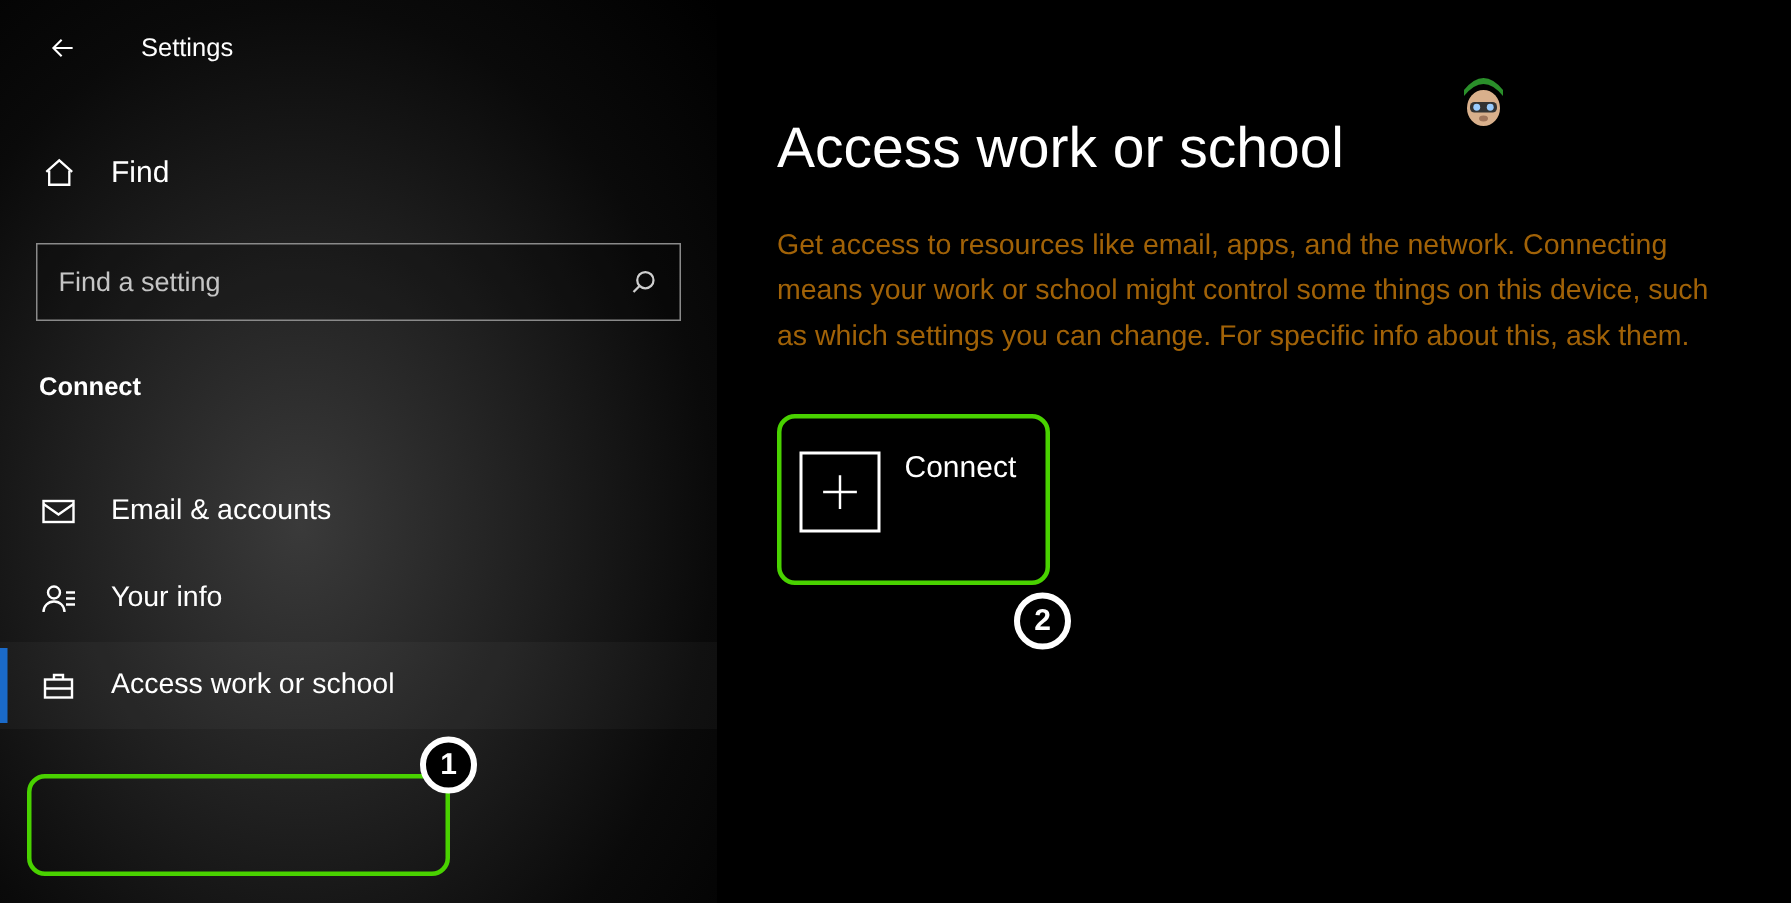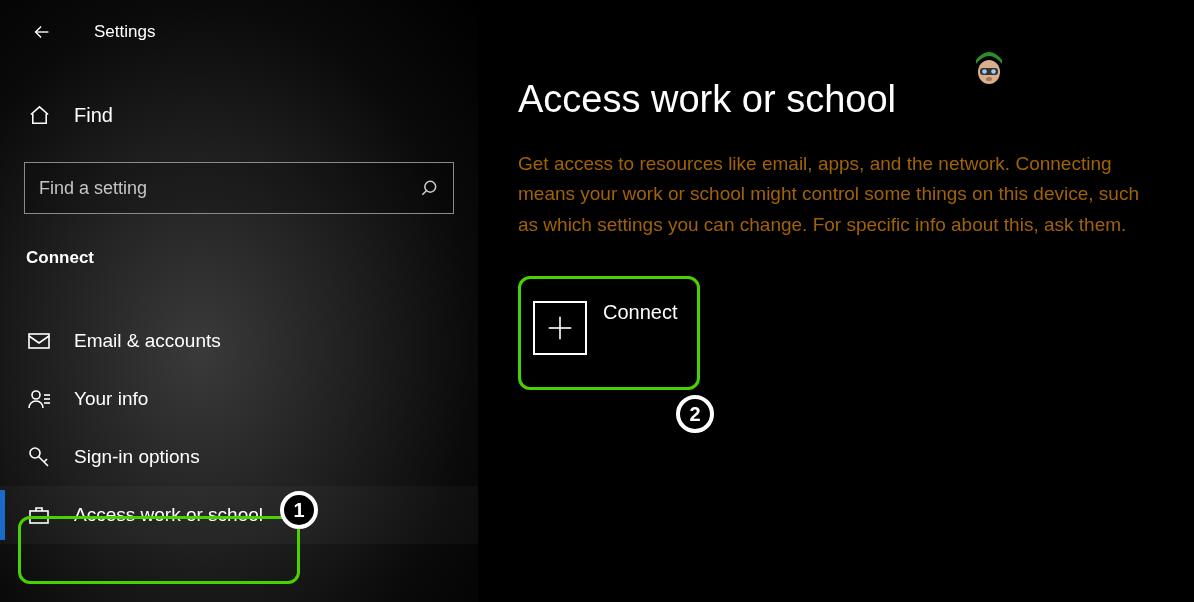--- a/index.html
+++ b/index.html
@@ -257,30 +257,20 @@
         <circle cx="9" cy="8" r="4"></circle>
           <path d="M2 21c0-4 3-7 7-7s7 3 7 7"></path>
         <line x1="17" y1="8" x2="23" y2="8"></line>
           <line x1="17" y1="12" x2="23" y2="12"></line>
           <line x1="17" y1="16" x2="23" y2="16"></line>
       </svg>
     </div>
     <div class="label">Your info</div>
   </div>
 
-  <div class="nav-item">
-    <div class="icon-slot">
-      <svg width="24" height="24" viewBox="0 0 24 24" fill="none" stroke="#fff" stroke-width="1.6">
-        <circle cx="8" cy="8" r="5"></circle>
-          <path d="M11.5 11.5L21 21"></path>
-          <path d="M17 17l3-3"></path>
-      </svg>
-    </div>
-    <div class="label">Sign-in options</div>
-  </div>
 
   <div class="nav-item active">
     <div class="icon-slot">
       <svg width="24" height="24" viewBox="0 0 24 24" fill="none" stroke="#fff" stroke-width="1.6">
         <rect x="3" y="8" width="18" height="12"></rect>
           <path d="M9 8V5h6v3"></path>
           <line x1="3" y1="14" x2="21" y2="14"></line>
       </svg>
     </div>
     <div class="label">Access work or school</div>

